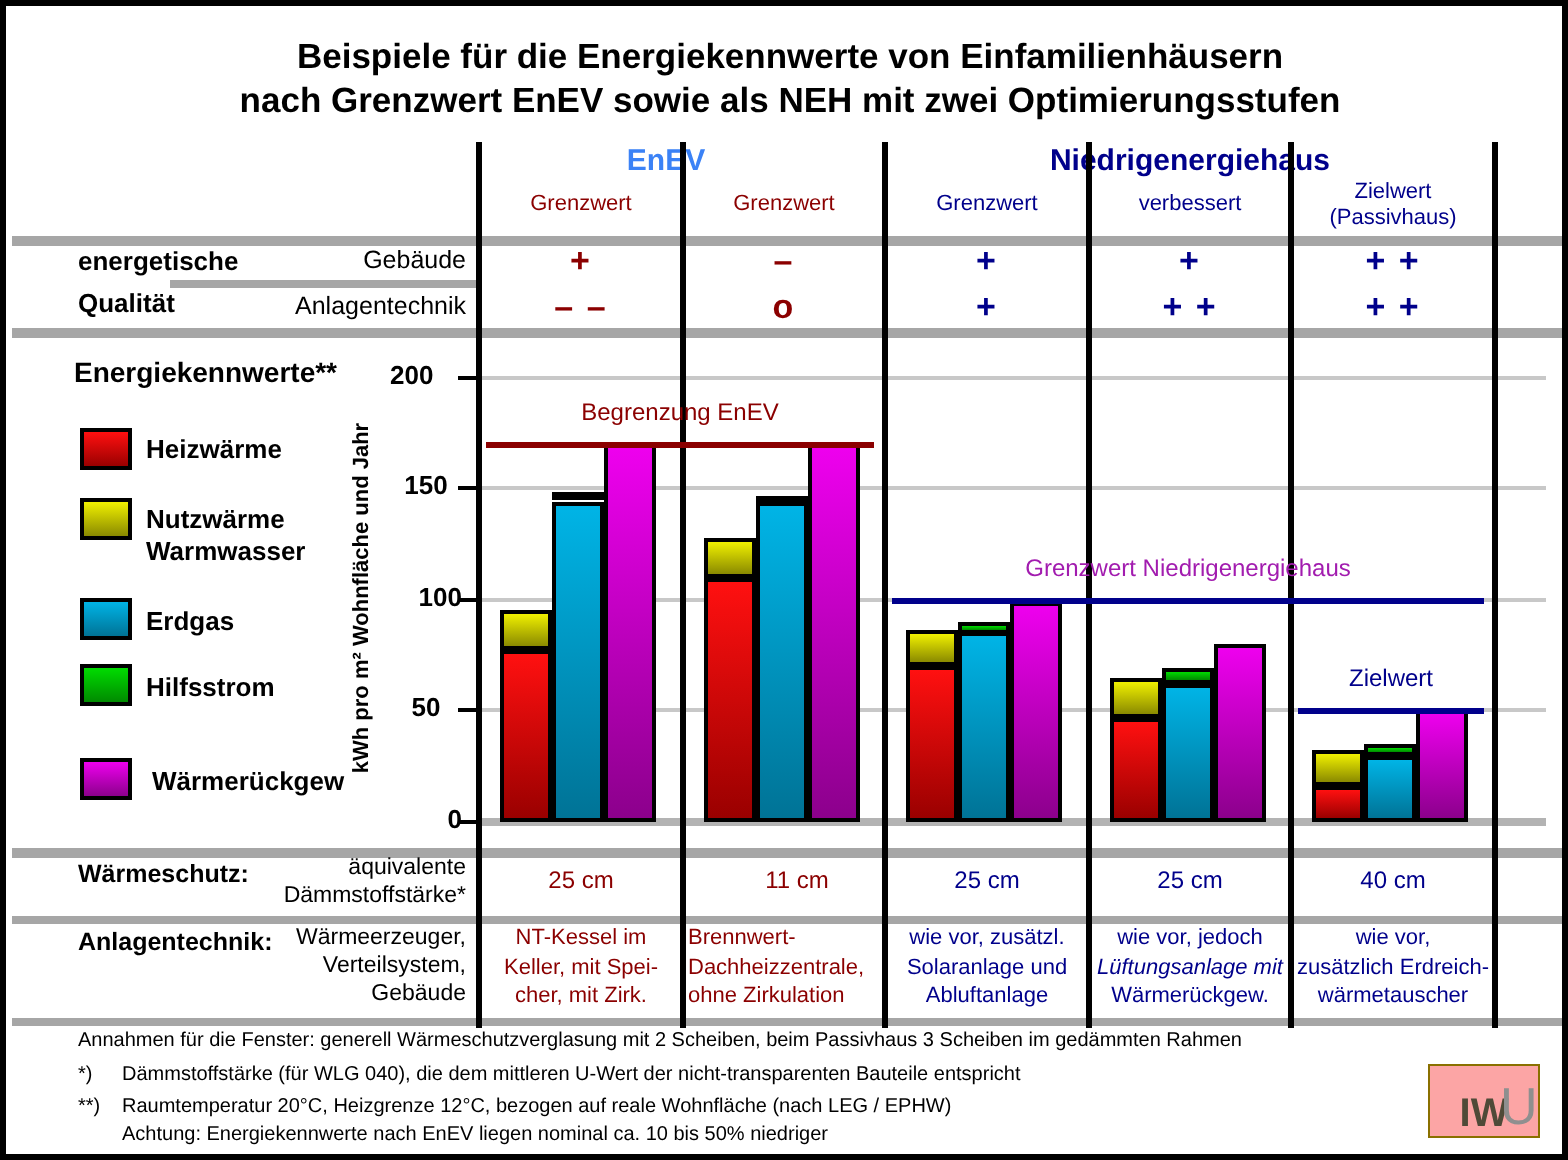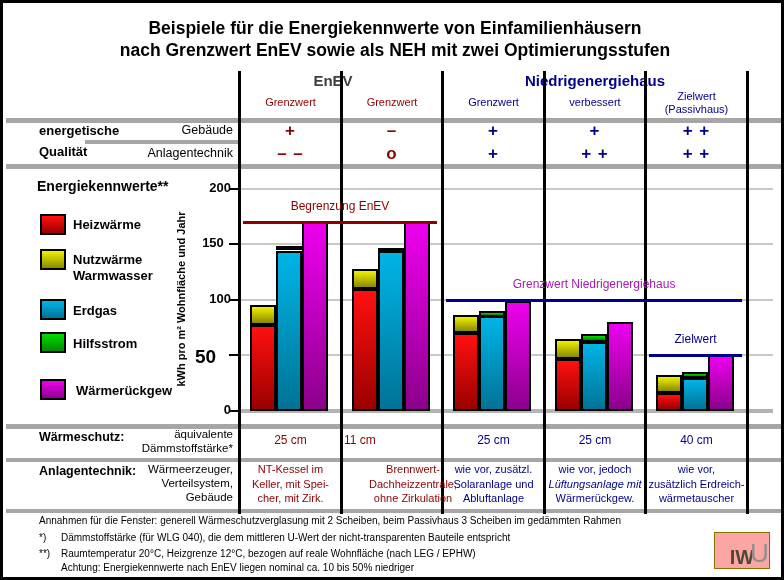--- a/index.html
+++ b/index.html
@@ -33,21 +33,21 @@
   <div class="abs title-line" style="top:14px">Beispiele für die Energiekennwerte von Einfamilienhäusern</div>
   <div class="abs title-line" style="top:36px">nach Grenzwert EnEV sowie als NEH mit zwei Optimierungsstufen</div>
 
   <div class="abs band" style="top:115px"></div>
   <div class="abs" style="left:82px; top:137px; width:153px; height:4px; background:#a6a6a6"></div>
   <div class="abs band" style="top:161px"></div>
   <div class="abs band" style="top:421px"></div>
   <div class="abs band" style="top:455px; height:4px"></div>
   <div class="abs band" style="top:506px; height:4px"></div>
 
-  <div class="abs group-label" id="group-0" style="left: 238px; width: 184px; color: #404040;">EnEV</div>
+  <div class="abs group-label" id="group-0" style="left: 238px; width: 184px; color: #3b82f6;">EnEV</div>
   <div class="abs group-label" id="group-1" style="left: 441px; width: 302px; color: rgb(0, 0, 139);">Niedrigenergiehaus</div>
 
   <div class="abs qtitle" style="top:120px">energetische</div>
   <div class="abs qtitle" style="top:141px">Qualität</div>
   <div class="abs qrow-label" style="top:120px">Gebäude</div>
   <div class="abs qrow-label" style="top:143px">Anlagentechnik</div>
 
   <div class="abs legend-title">Energiekennwerte**</div>
   <div class="abs legend-swatch" style="top: 211px; background: linear-gradient(rgb(255, 16, 16), rgb(154, 0, 0));"></div>
   <div class="abs legend-label" style="top:214px">Heizwärme</div>
@@ -61,30 +61,30 @@
   <div class="abs legend-swatch" style="top: 376px; background: linear-gradient(rgb(238, 0, 238), rgb(140, 0, 140));"></div>
   <div class="abs legend-label" style="left:73px; top:380px">Wärmerückgew</div>
 
   <div class="abs ylabel">kWh pro m² Wohnfläche und Jahr</div>
 
   <div class="abs" id="chart-layer" style="left:0;top:0;width:784px;height:580px">
       <div style="position: absolute; left: 226px; width: 9px; top: 407px; height: 2px; background: rgb(0, 0, 0);"></div>
       <div style="position: absolute; left: 192px; width: 36px; top: 399px; text-align: right; font-weight: 700; font-size: 13px;">0</div>
       <div style="position: absolute; left: 238px; width: 532px; top: 351.4px; height: 2px; background: rgb(200, 200, 200);"></div>
       <div style="position: absolute; left: 226px; width: 9px; top: 351.4px; height: 2px; background: rgb(0, 0, 0);"></div>
-      <div style="position: absolute; left: 192px; width: 36px; top: 343.4px; text-align: left; font-weight: 700; font-size: 19px;">50</div>
+      <div style="position: absolute; left: 192px; width: 36px; top: 343.4px; text-align: center; font-weight: 700; font-size: 13px;">50</div>
       <div style="position: absolute; left: 238px; width: 532px; top: 295.8px; height: 2px; background: rgb(200, 200, 200);"></div>
       <div style="position: absolute; left: 226px; width: 9px; top: 295.8px; height: 2px; background: rgb(0, 0, 0);"></div>
       <div style="position: absolute; left: 192px; width: 36px; top: 287.8px; text-align: right; font-weight: 700; font-size: 13px;">100</div>
       <div style="position: absolute; left: 238px; width: 532px; top: 240.2px; height: 2px; background: rgb(200, 200, 200);"></div>
       <div style="position: absolute; left: 226px; width: 9px; top: 240.2px; height: 2px; background: rgb(0, 0, 0);"></div>
       <div style="position: absolute; left: 192px; width: 36px; top: 232.2px; text-align: center; font-weight: 700; font-size: 13px;">150</div>
       <div style="position: absolute; left: 238px; width: 532px; top: 184.6px; height: 2px; background: rgb(200, 200, 200);"></div>
       <div style="position: absolute; left: 226px; width: 9px; top: 184.6px; height: 2px; background: rgb(0, 0, 0);"></div>
-      <div style="position: absolute; left: 192px; width: 36px; top: 176.6px; text-align: right; font-weight: 700; font-size: 13px;">200</div>
+      <div style="position: absolute; left: 192px; width: 36px; top: 176.6px; text-align: left; font-weight: 700; font-size: 13px;">200</div>
       <div style="position: absolute; left: 238px; width: 532px; top: 406px; height: 4px; background: rgb(179, 179, 179);"></div>
       <div style="position: absolute; left: 247px; width: 26px; top: 322px; height: 86px; box-sizing: border-box; border: 2px solid rgb(0, 0, 0); background: linear-gradient(rgb(255, 16, 16), rgb(154, 0, 0));"></div>
       <div style="position: absolute; left: 247px; width: 26px; top: 302px; height: 20px; box-sizing: border-box; border: 2px solid rgb(0, 0, 0); background: linear-gradient(rgb(240, 240, 0), rgb(138, 138, 0));"></div>
       <div style="position: absolute; left: 273px; width: 26px; top: 248px; height: 160px; box-sizing: border-box; border: 2px solid rgb(0, 0, 0); background: linear-gradient(rgb(0, 180, 230), rgb(0, 115, 150));"></div>
       <div style="position: absolute; left: 273px; width: 26px; top: 243px; height: 4px; box-sizing: border-box; border: 2px solid rgb(0, 0, 0); background: linear-gradient(rgb(0, 220, 0), rgb(0, 138, 0));"></div>
       <div style="position: absolute; left: 299px; width: 26px; top: 219px; height: 189px; box-sizing: border-box; border: 2px solid rgb(0, 0, 0); background: linear-gradient(rgb(238, 0, 238), rgb(140, 0, 140));"></div>
       <div style="position: absolute; left: 349px; width: 26px; top: 286px; height: 122px; box-sizing: border-box; border: 2px solid rgb(0, 0, 0); background: linear-gradient(rgb(255, 16, 16), rgb(154, 0, 0));"></div>
       <div style="position: absolute; left: 349px; width: 26px; top: 266px; height: 20px; box-sizing: border-box; border: 2px solid rgb(0, 0, 0); background: linear-gradient(rgb(240, 240, 0), rgb(138, 138, 0));"></div>
       <div style="position: absolute; left: 375px; width: 26px; top: 248px; height: 160px; box-sizing: border-box; border: 2px solid rgb(0, 0, 0); background: linear-gradient(rgb(0, 180, 230), rgb(0, 115, 150));"></div>
       <div style="position: absolute; left: 375px; width: 26px; top: 245px; height: 3px; box-sizing: border-box; border: 2px solid rgb(0, 0, 0); background: linear-gradient(rgb(0, 220, 0), rgb(0, 138, 0));"></div>
@@ -147,22 +147,22 @@
     <div style="position: absolute; left: 239px; width: 97px; text-align: center; color: rgb(139, 0, 0); top: 459px; font-size: 11px; line-height: 14.5px; white-space: nowrap;">
       <div style="position: static;">NT-Kessel im</div>
       <div style="position: static;">Keller, mit Spei-</div>
       <div style="position: static;">cher, mit Zirk.</div>
     </div>
     <div style="position: absolute; left: 341px; width: 96px; text-align: center; color: rgb(139, 0, 0); top: 93px; font-size: 11px; line-height: 12.5px;">
       <div style="position: static;">Grenzwert</div>
     </div>
     <div style="position: absolute; left: 341px; width: 96px; text-align: center; color: rgb(139, 0, 0); top: 117px; height: 22px; line-height: 22px; font-weight: 700; font-size: 17px; letter-spacing: 1px;">–</div>
     <div style="position: absolute; left: 341px; width: 96px; text-align: center; color: rgb(139, 0, 0); top: 140px; height: 22px; line-height: 22px; font-weight: 700; font-size: 17px; letter-spacing: 1px;">o</div>
-    <div style="position: absolute; left: 341px; width: 109px; color: rgb(139, 0, 0); top: 429px; font-size: 12px; line-height: 16px;">11 cm</div>
-    <div style="position: absolute; left: 341px; width: 96px; text-align: center; color: rgb(139, 0, 0); top: 459px; font-size: 11px; line-height: 14.5px; white-space: nowrap; padding-left: 21px;">
+    <div style="position: absolute; left: 341px; width: 109px; text-align: center; color: rgb(139, 0, 0); top: 429px; font-size: 12px; line-height: 16px;">11 cm</div>
+    <div style="position: absolute; left: 341px; width: 96px; color: rgb(139, 0, 0); top: 459px; font-size: 11px; line-height: 14.5px; white-space: nowrap;">
       <div style="position: static;">Brennwert-</div>
       <div style="position: static;">Dachheizzentrale,</div>
       <div style="position: static;">ohne Zirkulation</div>
     </div>
     <div style="position: absolute; left: 442px; width: 97px; text-align: center; color: rgb(0, 0, 139); top: 93px; font-size: 11px; line-height: 12.5px;">
       <div style="position: static;">Grenzwert</div>
     </div>
     <div style="position: absolute; left: 442px; width: 97px; text-align: center; color: rgb(0, 0, 139); top: 117px; height: 22px; line-height: 22px; font-weight: 700; font-size: 17px; letter-spacing: 1px;">+</div>
     <div style="position: absolute; left: 442px; width: 97px; text-align: center; color: rgb(0, 0, 139); top: 140px; height: 22px; line-height: 22px; font-weight: 700; font-size: 17px; letter-spacing: 1px;">+</div>
     <div style="position: absolute; left: 442px; width: 97px; text-align: center; color: rgb(0, 0, 139); top: 429px; font-size: 12px; line-height: 16px;">25 cm</div>

